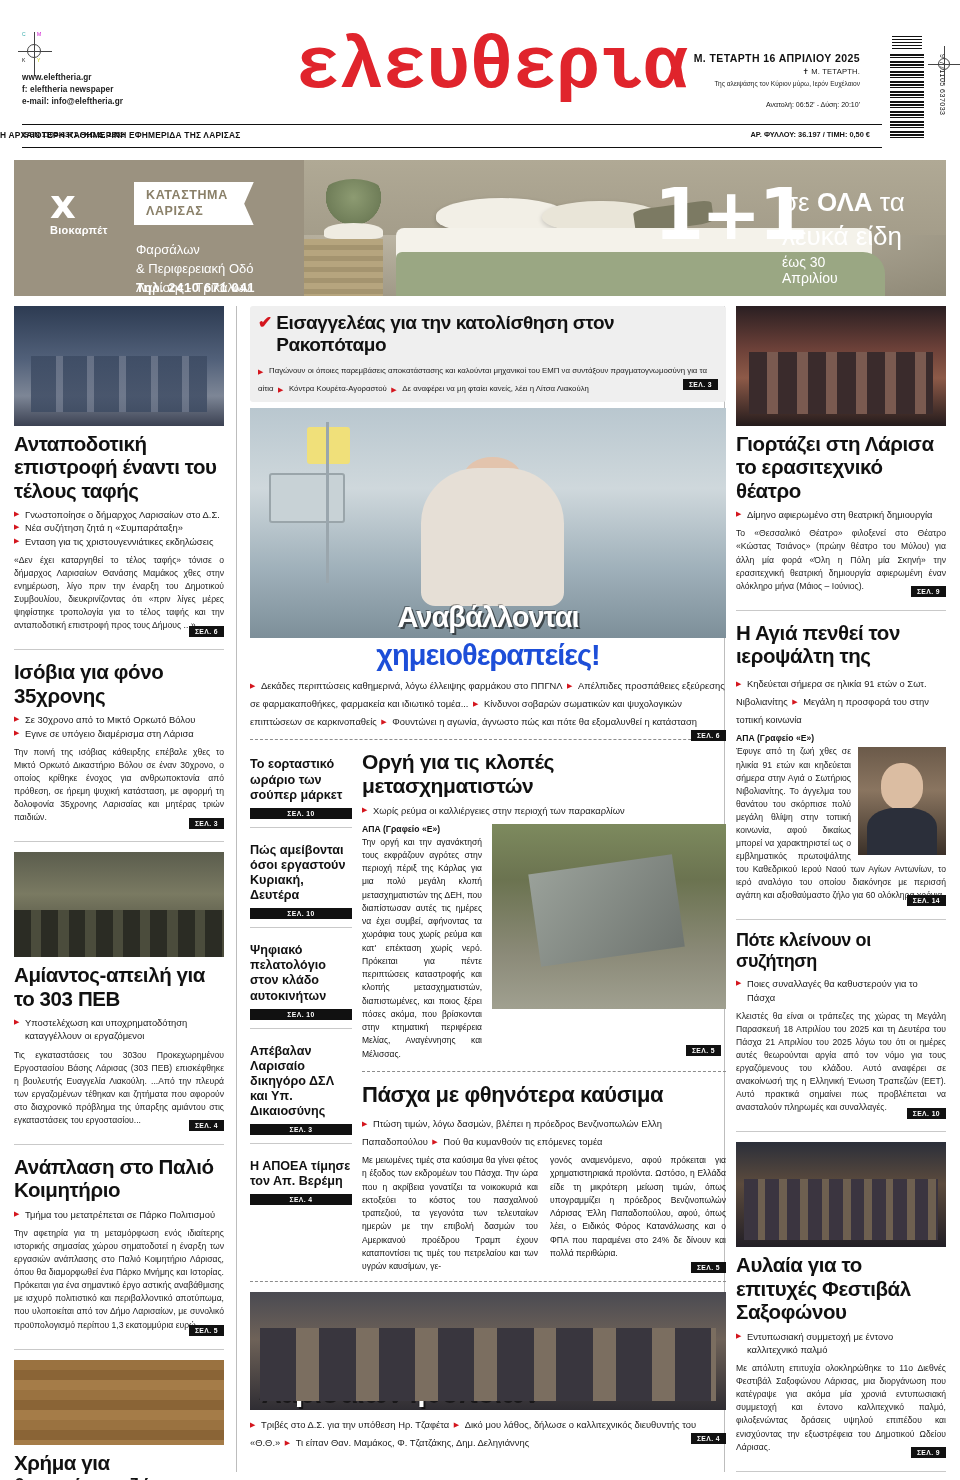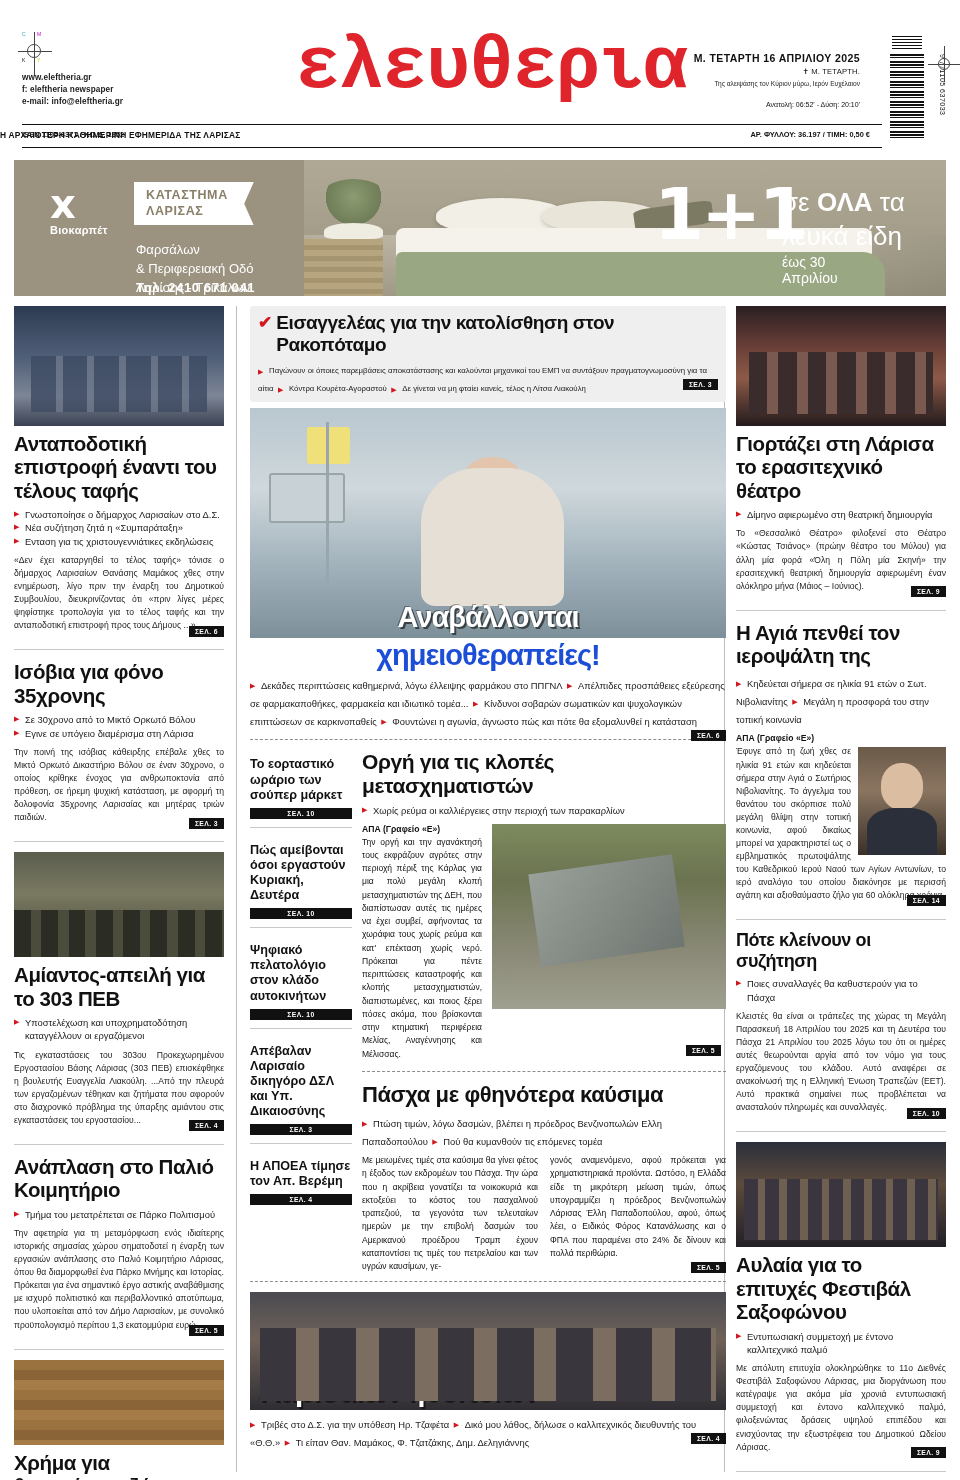--- a/index.html
+++ b/index.html
@@ -281,21 +281,21 @@
     <div class="colC">
 
       <div style="background:#efefef; border-radius:3px; padding:6px 8px 7px 8px;">
         <div style="display:flex; align-items:flex-start;">
           <span class="check">✔</span>
           <h2 class="hl" style="font-size:19px; flex:1">Εισαγγελέας για την κατολίσθηση στον Ρακοπόταμο</h2>
         </div>
         <div class="bullets" style="margin-top:4px; position:relative;">
           <p style="font-size:7.8px; display:inline;">Παγώνουν οι όποιες παρεμβάσεις αποκατάστασης και καλούνται μηχανικοί του ΕΜΠ να συντάξουν πραγματογνωμοσύνη για τα αίτια</p>
           <p style="font-size:7.8px; display:inline;">Κόντρα Κουρέτα-Αγοραστού</p>
-          <p style="font-size:7.8px; display:inline;">Δε γίνεται να μη φταίει κανείς, τέλος η Λίτσα Λιακούλη</p>
+          <p style="font-size:7.8px; display:inline;">Δε αναφέρει να μη φταίει κανείς, λέει η Λίτσα Λιακούλη</p>
           <span class="sel" style="float:right; margin-top:2px">ΣΕΛ. 3</span>
         </div>
       </div>
 
       <div style="height:6px"></div>
       <div class="photo ph-hosp" style="height:230px">
         <div class="mon"></div>
           <div class="bag"></div>
           <div class="pole"></div>
         <div class="head"></div>

